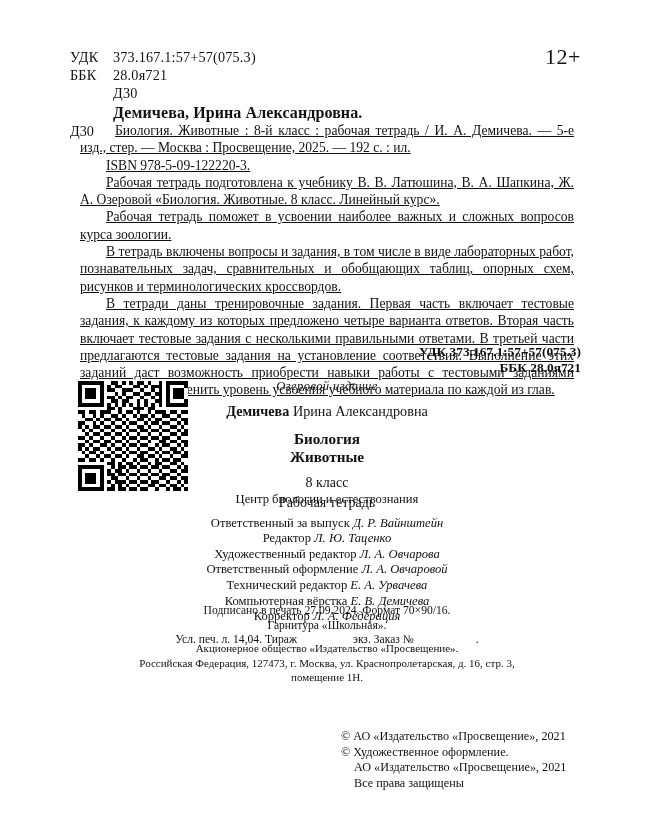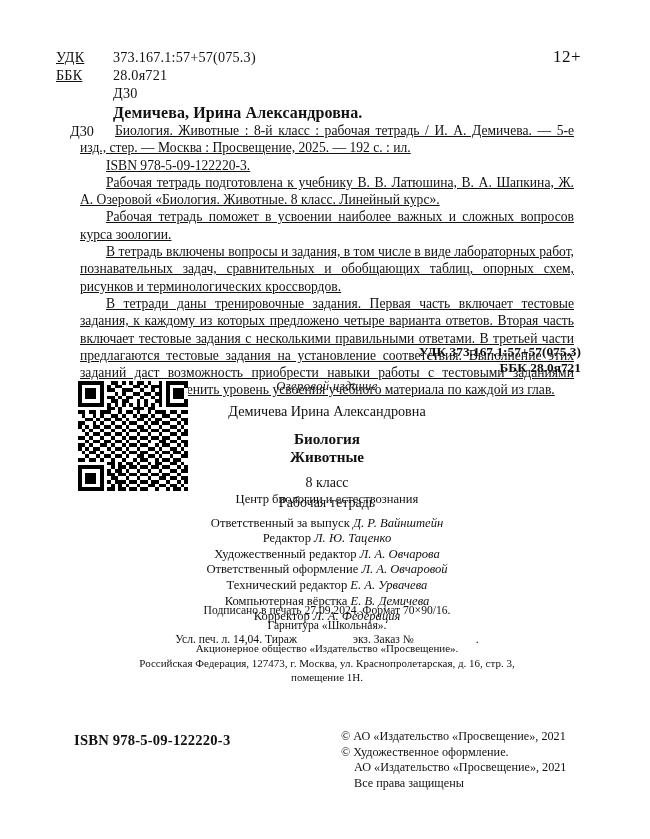--- a/index.html
+++ b/index.html
@@ -29,36 +29,35 @@
     width: 650px;
   }
   .cip-row {
     position: relative;
     height: 18px;
     font-size: 14.2px;
     line-height: 18px;
   }
   .cip-label {
     position: absolute;
-    left: 56px;
+    left: 70px;
     white-space: nowrap;
     letter-spacing: .2px;
-    text-decoration: underline;
   }
   .cip-value {
     position: absolute;
     left: 113px;
     white-space: nowrap;
     letter-spacing: .2px;
   }
   .age-badge {
     position: absolute;
     right: 69px;
     top: 0;
-    font-size: 17px;
+    font-size: 22px;
     line-height: 18px;
     letter-spacing: .5px;
   }
 
   
   .cip-author {
     position: absolute;
     left: 113px;
     top: 104px;
     font-weight: bold;
@@ -131,21 +130,21 @@
     font-style: italic;
     font-size: 12.6px;
     line-height: 16px;
     letter-spacing: .4px;
   }
   .imp-author {
     margin-top: 8px;
     font-size: 14.2px;
     line-height: 18px;
   }
-  .imp-author .bold { font-weight: normal; }
+  .imp-author .bold { font-weight: bold; }
   .imp-title1 {
     margin-top: 10px;
     font-weight: bold;
     font-size: 15.2px;
     line-height: 18px;
   }
   .imp-title2 {
     font-weight: bold;
     font-size: 15.2px;
     line-height: 18px;
@@ -777,21 +776,20 @@
     <div><span>Усл. печ. л. 14,04. Тираж</span><span class="gap-sm"></span><span>экз. Заказ №</span><span class="gap-lg"></span><span>.</span></div>
   </div>
 
   <div class="publisher">
     <div>Акционерное общество «Издательство «Просвещение».</div>
     <div>Российская Федерация, 127473, г. Москва, ул. Краснопролетарская, д. 16, стр. 3,</div>
     <div>помещение 1Н.</div>
   </div>
 
 
-  <div class="footer-isbn">ISBN 978-5-09-122220-3</div>
 
   <div class="copyright">
     <div class="cline">© АО «Издательство «Просвещение», 2021</div>
     <div class="cline">© Художественное оформление.</div>
     <div class="cline indent">АО «Издательство «Просвещение», 2021</div>
     <div class="cline indent">Все права защищены</div>
   </div>
 
 </div>
 

